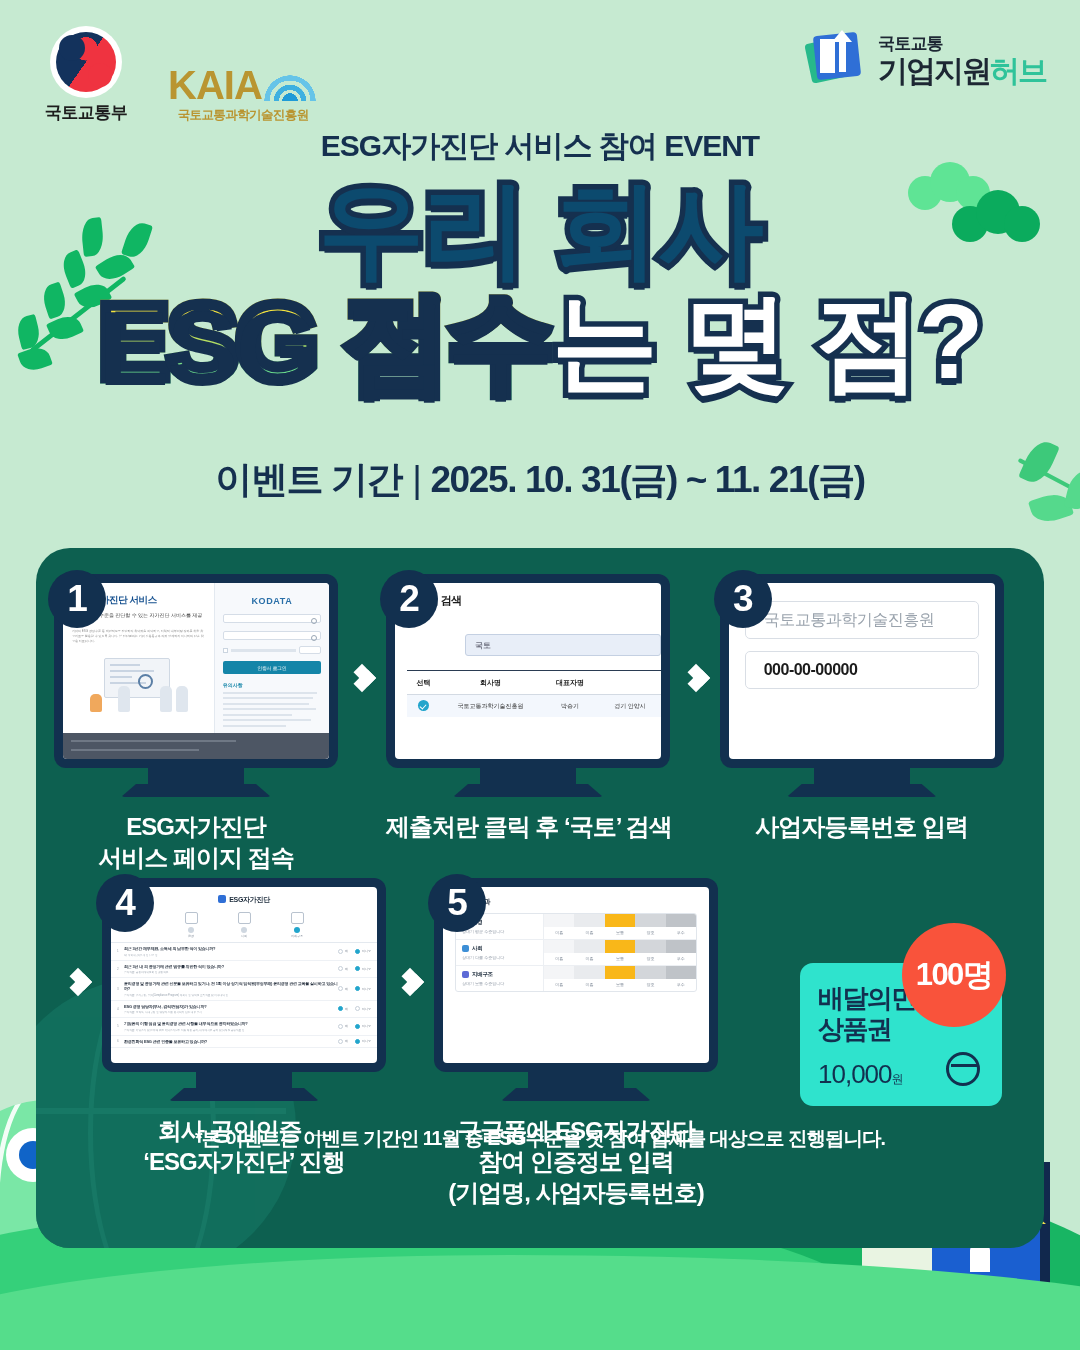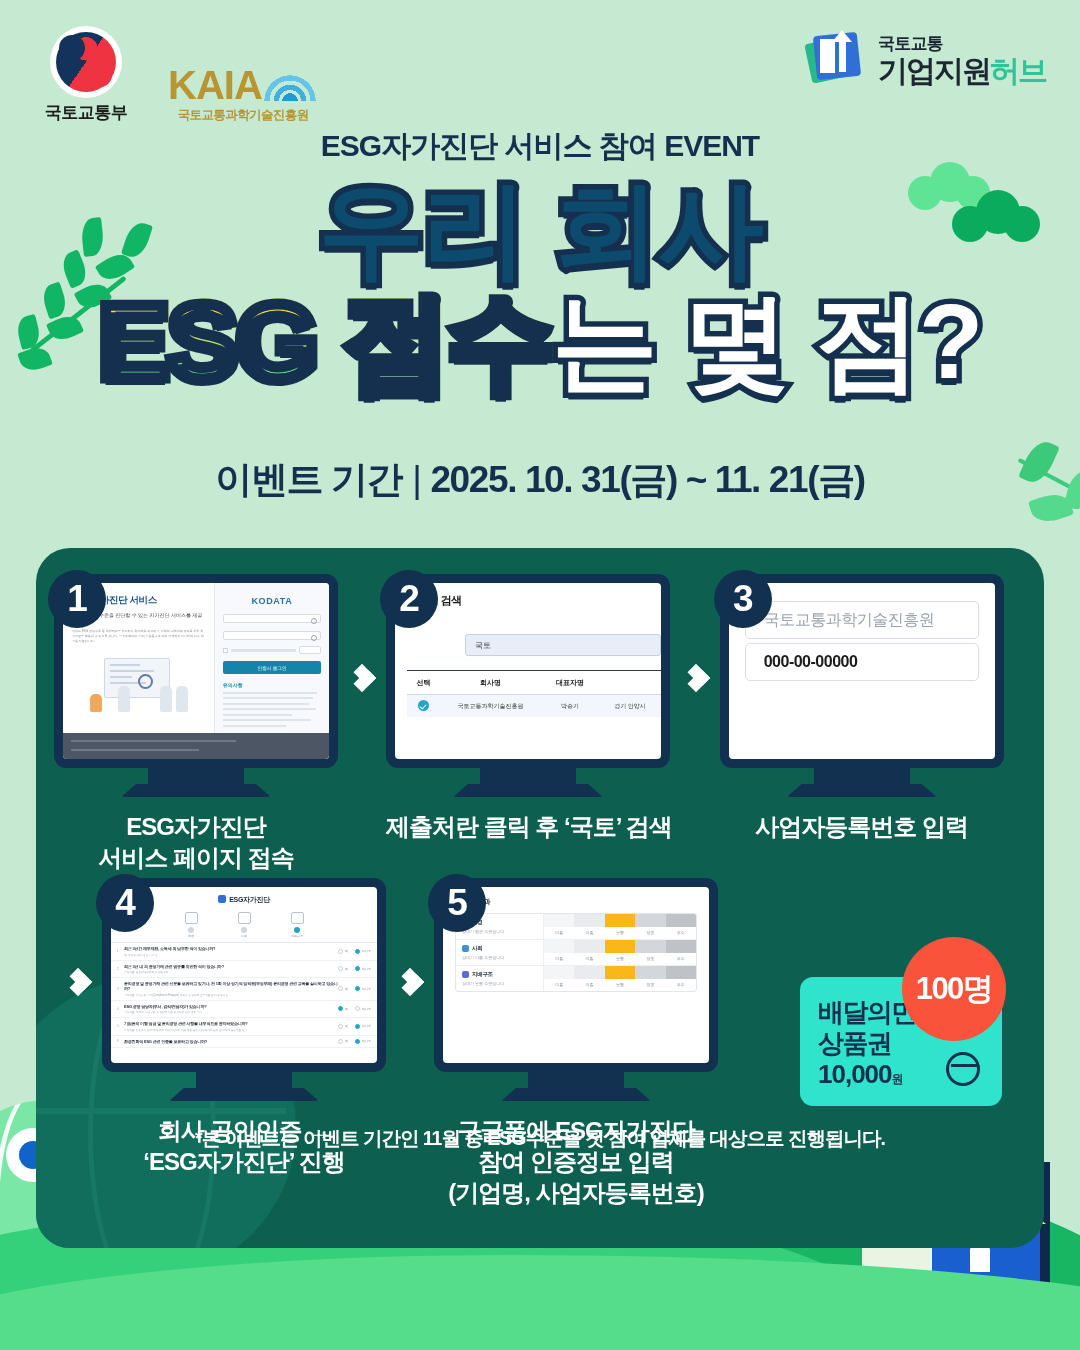--- a/index.html
+++ b/index.html
@@ -207,21 +207,21 @@
   .s2-chk { width:11px; height:11px; border-radius:50%; background:#22a5cc; display:inline-block;
             position:relative; }
   .s2-chk:after { content:""; position:absolute; left:3px; top:2.5px; width:3px; height:5px;
                   border-right:1.4px solid #fff; border-bottom:1.4px solid #fff; transform:rotate(42deg); }
 
   
   .s3 { padding:18px 16px 0; height:100%; }
   .s3-field { height:38px; border:1.5px solid #d9dee5; border-radius:5px; display:flex;
               align-items:center; padding-left:18px; font-size:16px; letter-spacing:-.5px; }
   .s3-field.ph { color:#9aa3ad; }
-  .s3-field.val { margin-top:4px; color:#1b1b1b; font-weight:bold; }
+  .s3-field.val { margin-top:12px; color:#1b1b1b; font-weight:bold; }
 
   
   .s4 { height:100%; font-size:3px; }
   .s4-top { text-align:center; padding:8px 0 4px; font-size:7px; font-weight:bold; color:#1b2a3a;
             letter-spacing:-.3px; }
   .s4-top i { display:inline-block; width:8px; height:8px; background:#2f6fd6; border-radius:2px;
               vertical-align:-1px; margin-right:3px; }
   .s4-steps { display:flex; justify-content:center; gap:40px; padding:3px 0 4px;
               border-bottom:1px solid #e4e9ef; }
   .s4-stp { text-align:center; }
@@ -251,21 +251,21 @@
   .s5-lbl em { font-style:normal; display:block; font-size:4px; color:#8b95a2; margin-top:3px; }
   .s5-scale { flex:1; display:flex; }
   .s5-cell { flex:1; text-align:center; }
   .s5-cell .bar { height:13px; }
   .s5-cell .txt { font-size:4px; color:#7b8694; padding:3px 0 4px; }
 
   
   .prize { position:absolute; right:42px; bottom:142px; width:202px; }
   .prize-card { background:#2fe3cd; border-radius:13px; padding:20px 18px 16px; position:relative; }
   .prize-t { font-size:26px; font-weight:bold; color:#12304f; letter-spacing:-1.6px; line-height:1.2; }
-  .prize-amt { font-size:26px; font-weight:bold; color:#12304f; letter-spacing:-1px; }
+  .prize-amt { margin-top:14px; font-size:26px; font-weight:normal; color:#12304f; letter-spacing:-1px; }
   .prize-amt small { font-size:12px; letter-spacing:-.5px; }
   .bowl { position:absolute; right:22px; bottom:20px; width:34px; height:34px; border:3px solid #12304f;
           border-radius:50%; }
   .bowl:after { content:""; position:absolute; left:2px; top:9px; width:26px; height:3px; background:#12304f; }
   .prize-circle { position:absolute; right:-4px; top:-40px; width:104px; height:104px; border-radius:50%;
                   background:#f9533b; color:#fff; font-size:31px; font-weight:bold;
                   display:flex; align-items:center; justify-content:center; letter-spacing:-1.6px; }
 
   .note { position:absolute; left:0; right:0; bottom:96px; text-align:center;
           color:#fff; font-size:19.5px; font-weight:bold; letter-spacing:-1px; }

